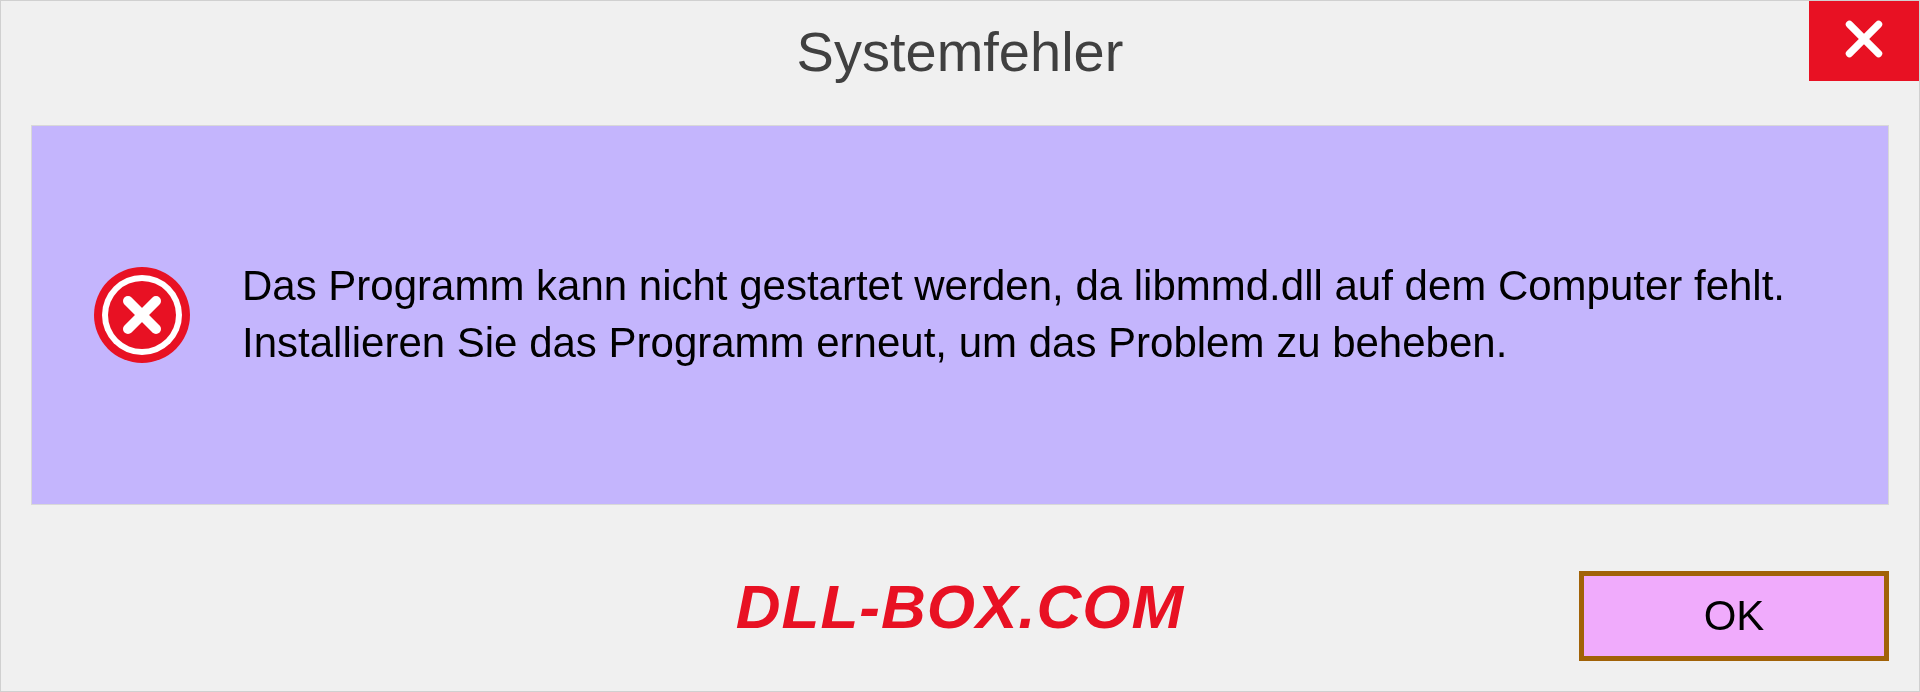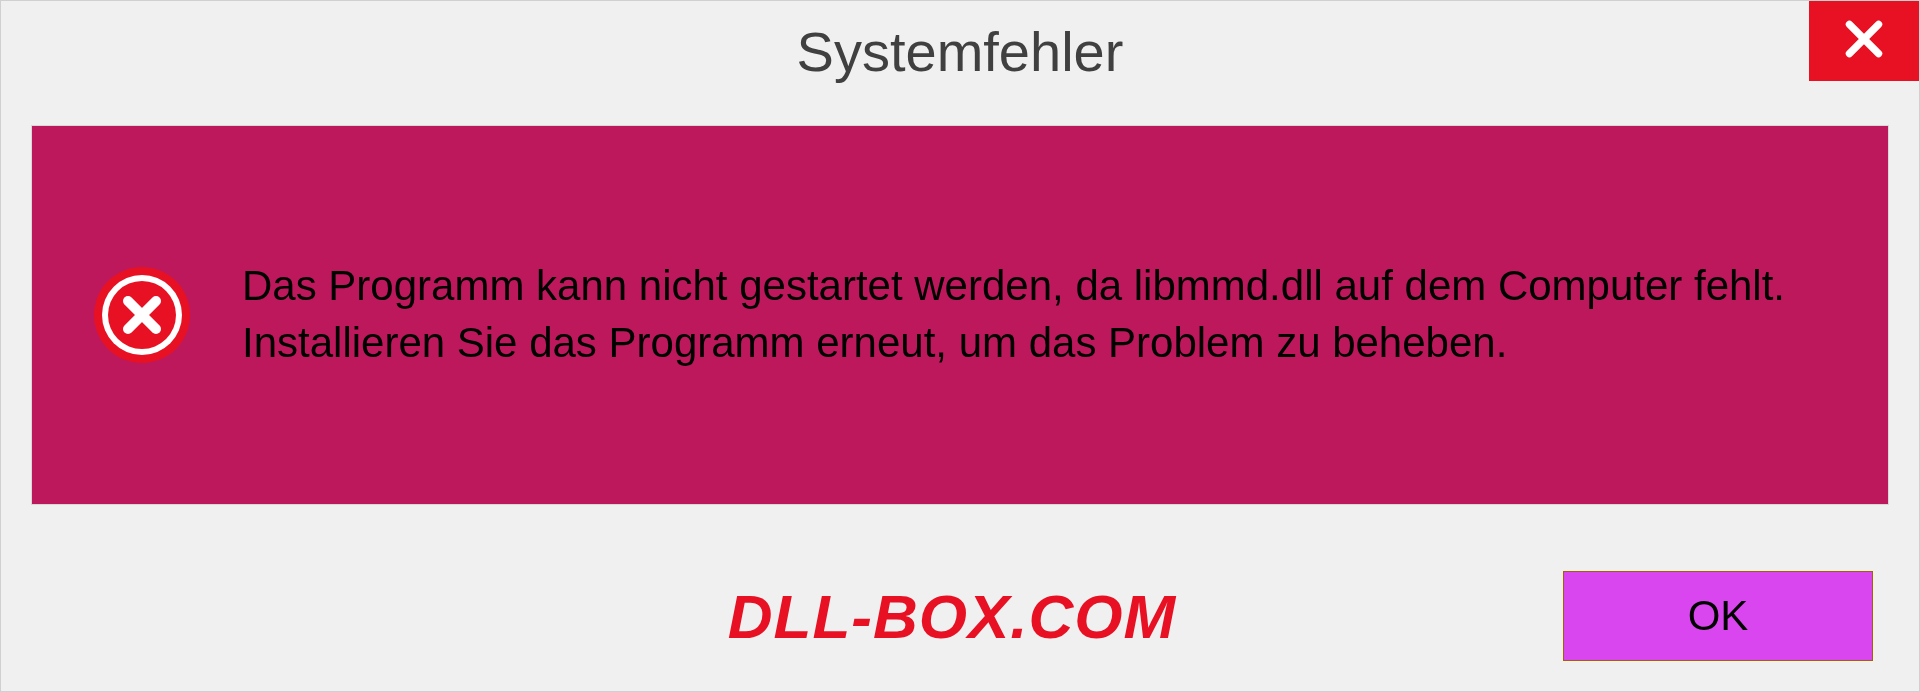--- a/index.html
+++ b/index.html
@@ -47,21 +47,21 @@
       align-items: center;
       justify-content: center;
       cursor: pointer;
     }
     .close-button svg {
       width: 50px;
       height: 50px;
     }
     .content-panel {
       margin: 24px 30px 0 30px;
-      background: #be185d;
+      background: #c4b5fd;
       border: 1px solid #d8d8d8;
       height: 380px;
       display: flex;
       align-items: center;
       padding: 0 60px;
     }
     .error-icon {
       flex-shrink: 0;
       width: 100px;
       height: 100px;
@@ -70,42 +70,42 @@
     .message-text {
       font-size: 42px;
       line-height: 1.35;
       color: #000;
       max-width: 1560px;
     }
     .footer {
       position: absolute;
       bottom: 30px;
       left: 0;
-      right: 16px;
+      right: 0;
       display: flex;
-      align-items: center;
+      align-items: flex-start;
       justify-content: flex-end;
       padding: 0 30px;
     }
     .watermark {
       position: absolute;
       left: 50%;
       transform: translateX(-50%);
       font-size: 62px;
       font-weight: 900;
       font-style: italic;
       color: #e81123;
       letter-spacing: 1px;
       font-family: Arial, sans-serif;
     }
     .ok-button {
       width: 310px;
       height: 90px;
-      background: #d946ef;
-      border: 1px solid #a16207;
+      background: #f0abfc;
+      border: 5px solid #a16207;
       font-size: 42px;
       color: #000;
       cursor: pointer;
       font-family: inherit;
     }
   </style>
 </head>
 <body>
 
 <div class="dialog">

